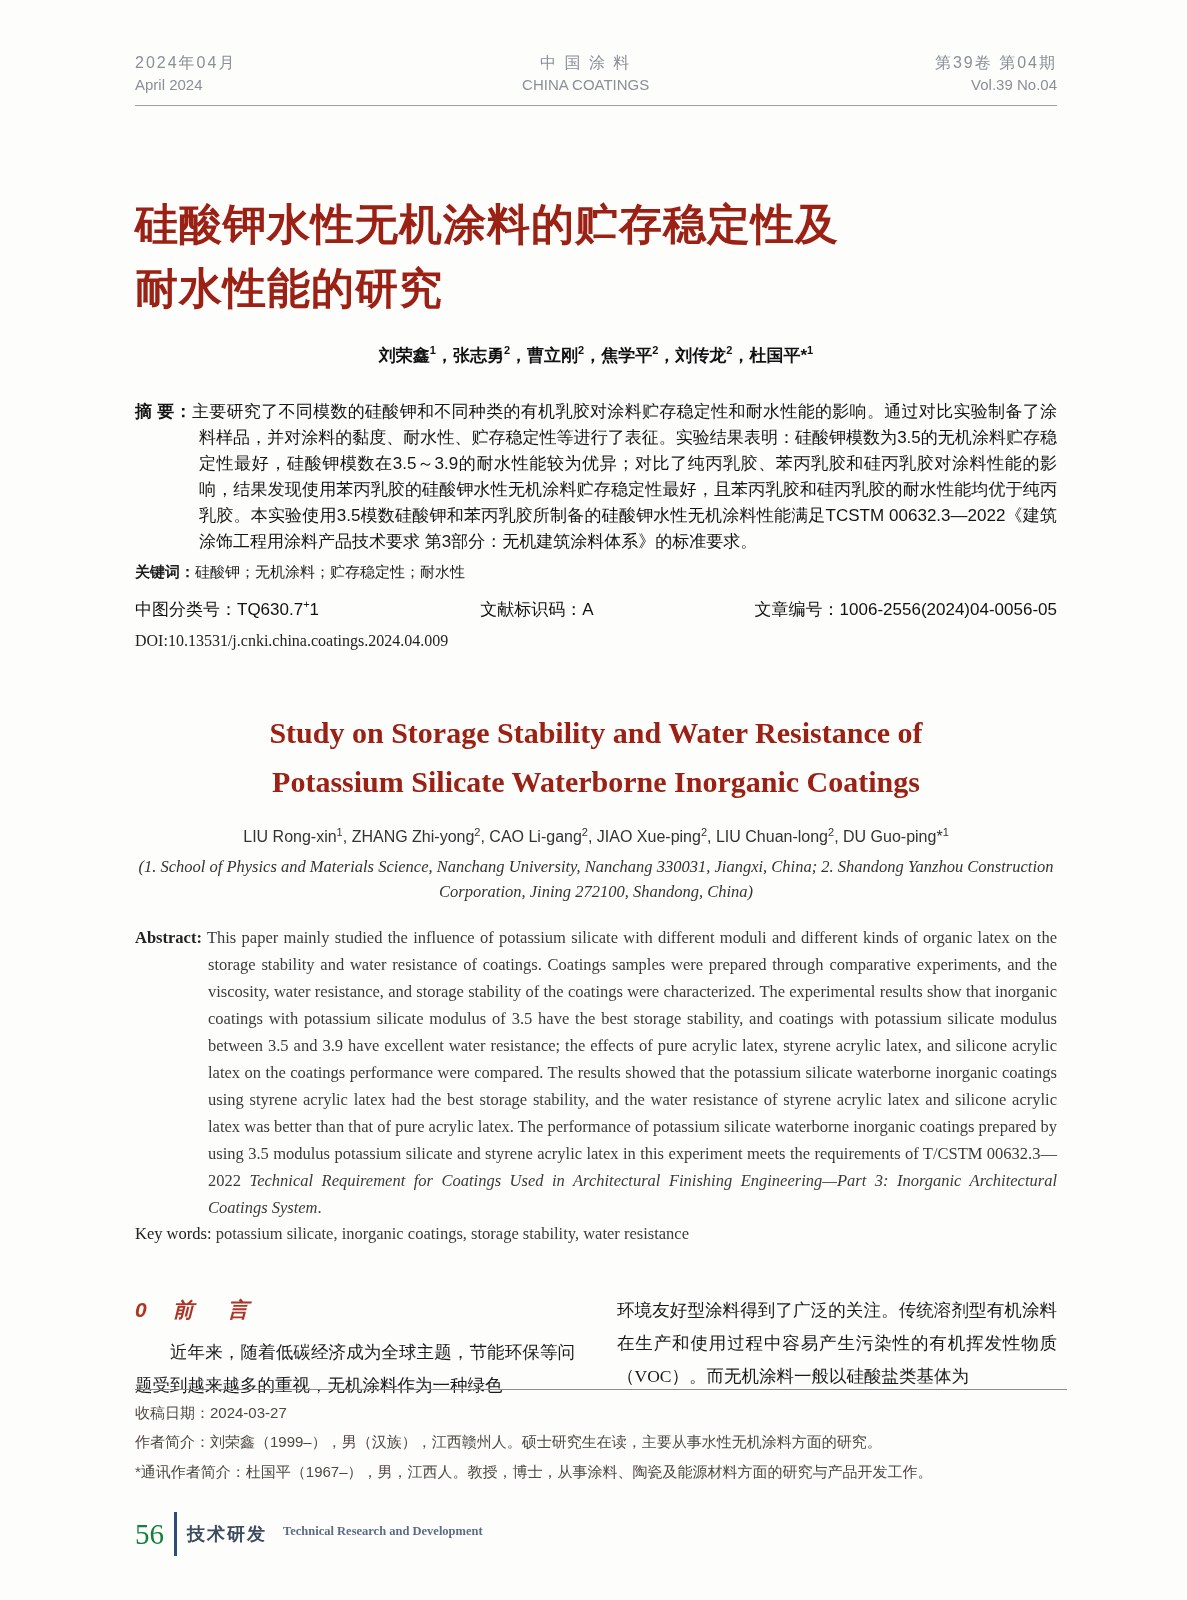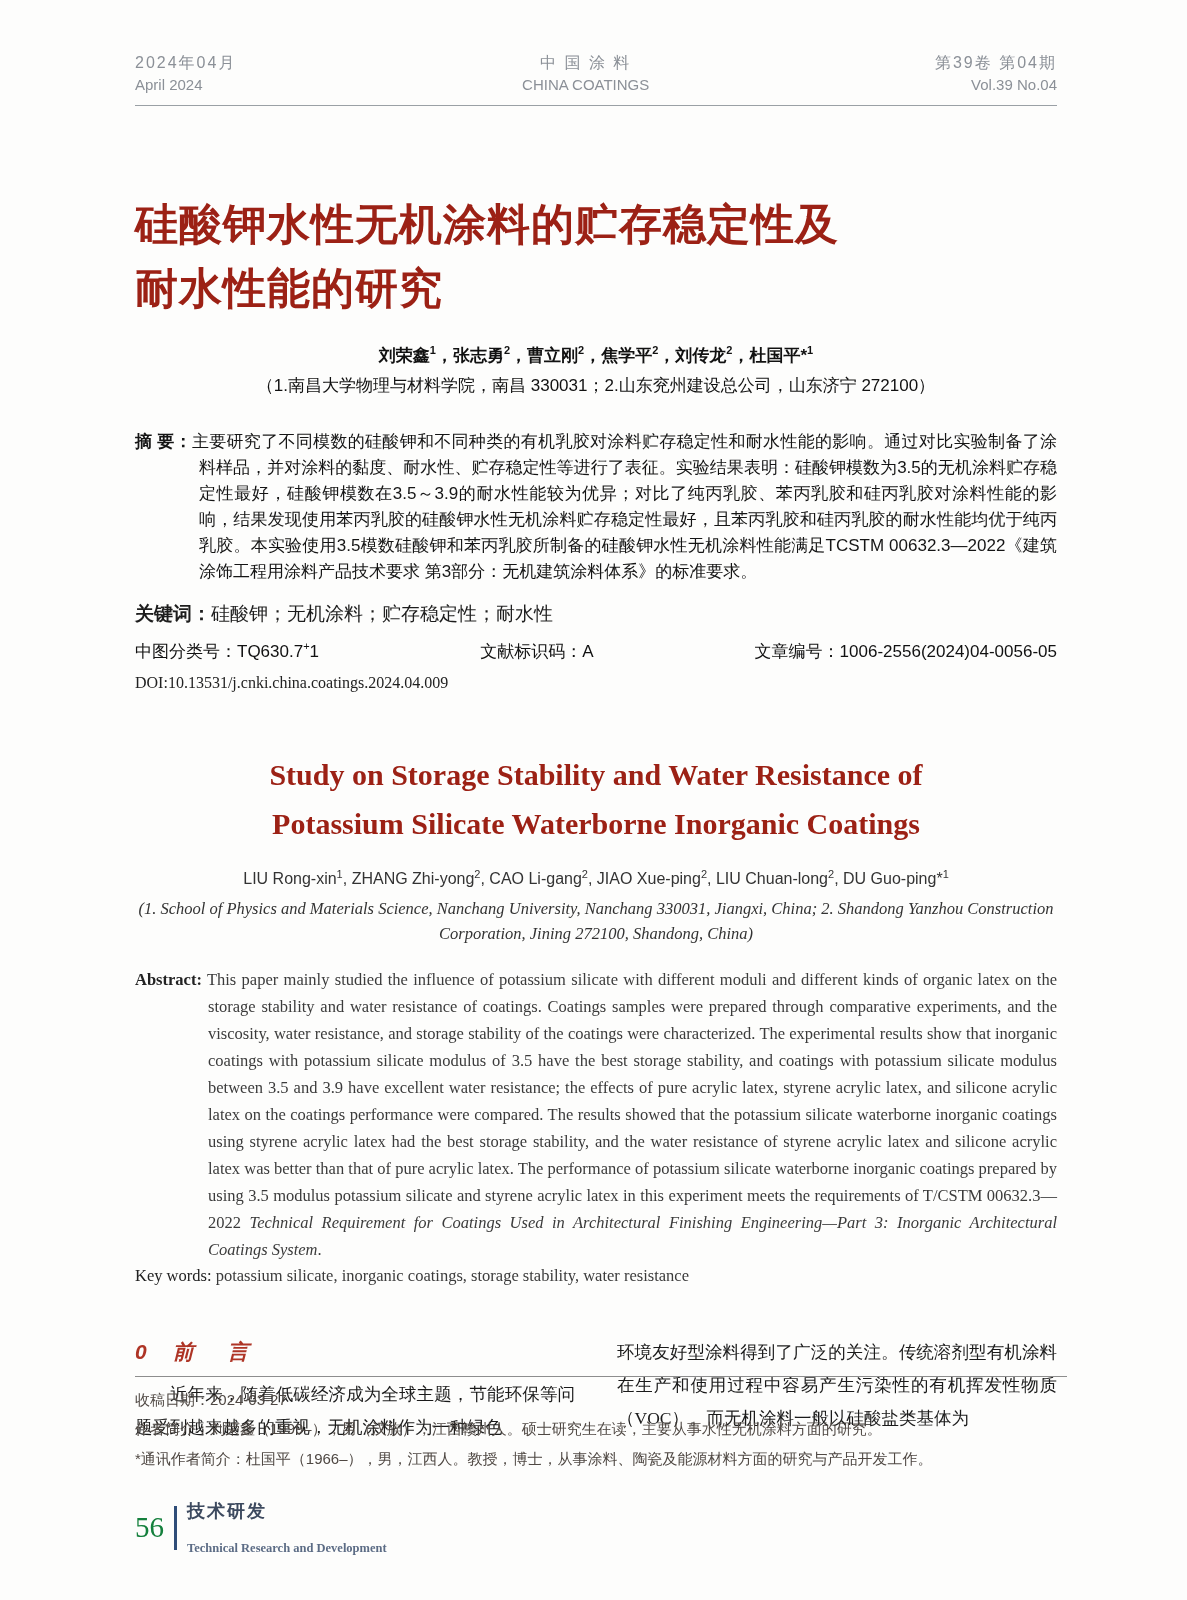--- a/index.html
+++ b/index.html
@@ -37,21 +37,21 @@
   .authors-zh { margin-top:24px; text-align:center; font-size:17px; font-weight:bold; color:#111; }
   .authors-zh sup, .authors-en sup { font-size:11px; }
   .affil-zh { margin-top:7px; text-align:center; font-size:17px; color:#111; }
 
   
   .abstract-zh {
     margin-top:32px; font-size:17px; line-height:26px;
     text-align:justify; padding-left:64px; text-indent:-64px; color:#151515;
   }
   .abs-label { font-weight:bold; }
-  .keywords-zh { margin-top:16px; font-size:19px; line-height:26px; }
+  .keywords-zh { margin-top:4px; font-size:15px; line-height:26px; }
   .meta-row { margin-top:13px; display:flex; justify-content:space-between; font-size:17px; color:#111; }
   .meta-row sup { font-size:11px; }
   .doi-line { margin-top:11px; font-family:"Liberation Serif", serif; font-size:16px; color:#222; }
 
   
   .title-en {
     margin-top:58px; text-align:center;
     font-family:"Liberation Serif", serif; font-weight:bold;
     font-size:30px; line-height:49px; color:#9c2115;
   }
@@ -90,21 +90,21 @@
   .footnotes {
     border-top:1px solid #8d8d8d; padding-top:8px;
     font-size:15px; line-height:29.5px; color:#4f4843;
   }
   .page-footer { margin-top:26px; display:flex; align-items:center; }
   .page-num {
     font-family:"Liberation Serif", serif;
     font-size:29px; color:#15803d; margin-right:10px;
   }
   .footer-bar { width:3px; height:44px; background:#2f4d78; margin-right:10px; }
-  .footer-col { display:flex; flex-direction:column; justify-content:center;gap:16px; }
+  .footer-col { display:flex; flex-direction:row; justify-content:center;gap:16px; }
   .footer-zh { font-size:18px; font-weight:bold; color:#3d4a5f; letter-spacing:2px; }
   .footer-en { font-family:"Liberation Serif", serif; font-weight:bold; font-size:12.5px; color:#5c6c85; margin-top:2px; }
 </style>
 </head>
 <body>
 
 <div class="page">
   <div class="content">
 
     <header class="journal-header">
@@ -124,21 +124,20 @@
 
     <h1 class="title-zh">
       <span>硅酸钾水性无机涂料的贮存稳定性及</span><br>
       <span>耐水性能的研究</span>
     </h1>
 
     <div class="authors-zh">
       <span><span>刘荣鑫</span><sup>1</sup></span><span><span>，张志勇</span><sup>2</sup></span><span><span>，曹立刚</span><sup>2</sup></span><span><span>，焦学平</span><sup>2</sup></span><span><span>，刘传龙</span><sup>2</sup></span><span><span>，杜国平*</span><sup>1</sup></span>
     </div>
 
-    <div class="affil-zh">（1.南昌大学物理与材料学院，南昌  330031；2.山东兖州建设总公司，山东济宁  272100）</div>
 
     <p class="abstract-zh">
       <span class="abs-label">摘  要：</span><span>主要研究了不同模数的硅酸钾和不同种类的有机乳胶对涂料贮存稳定性和耐水性能的影响。通过对比实验制备了涂料样品，并对涂料的黏度、耐水性、贮存稳定性等进行了表征。实验结果表明：硅酸钾模数为3.5的无机涂料贮存稳定性最好，硅酸钾模数在3.5～3.9的耐水性能较为优异；对比了纯丙乳胶、苯丙乳胶和硅丙乳胶对涂料性能的影响，结果发现使用苯丙乳胶的硅酸钾水性无机涂料贮存稳定性最好，且苯丙乳胶和硅丙乳胶的耐水性能均优于纯丙乳胶。本实验使用3.5模数硅酸钾和苯丙乳胶所制备的硅酸钾水性无机涂料性能满足TCSTM 00632.3—2022《建筑涂饰工程用涂料产品技术要求 第3部分：无机建筑涂料体系》的标准要求。</span>
     </p>
 
     <p class="keywords-zh">
       <span class="abs-label">关键词：</span><span>硅酸钾；无机涂料；贮存稳定性；耐水性</span>
     </p>
 
     <div class="meta-row">
@@ -179,21 +178,21 @@
         <p class="body-text">环境友好型涂料得到了广泛的关注。传统溶剂型有机涂料在生产和使用过程中容易产生污染性的有机挥发性物质（VOC）。而无机涂料一般以硅酸盐类基体为</p>
       </div>
     </div>
 
   </div>
 
   <div class="bottom-block">
     <div class="footnotes">
       <div>收稿日期：2024-03-27</div>
       <div>作者简介：刘荣鑫（1999–），男（汉族），江西赣州人。硕士研究生在读，主要从事水性无机涂料方面的研究。</div>
-      <div>*通讯作者简介：杜国平（1966–），男，江西人。教授，博士，从事涂料、陶瓷及能源材料方面的研究与产品开发工作。</div>
+      <div>*通讯作者简介：杜国平（1967–），男，江西人。教授，博士，从事涂料、陶瓷及能源材料方面的研究与产品开发工作。</div>
     </div>
     <footer class="page-footer">
       <span class="page-num">56</span>
       <span class="footer-bar"></span>
       <span class="footer-col">
         <span class="footer-zh">技术研发</span>
         <span class="footer-en">Technical Research and Development</span>
       </span>
     </footer>
   </div>

